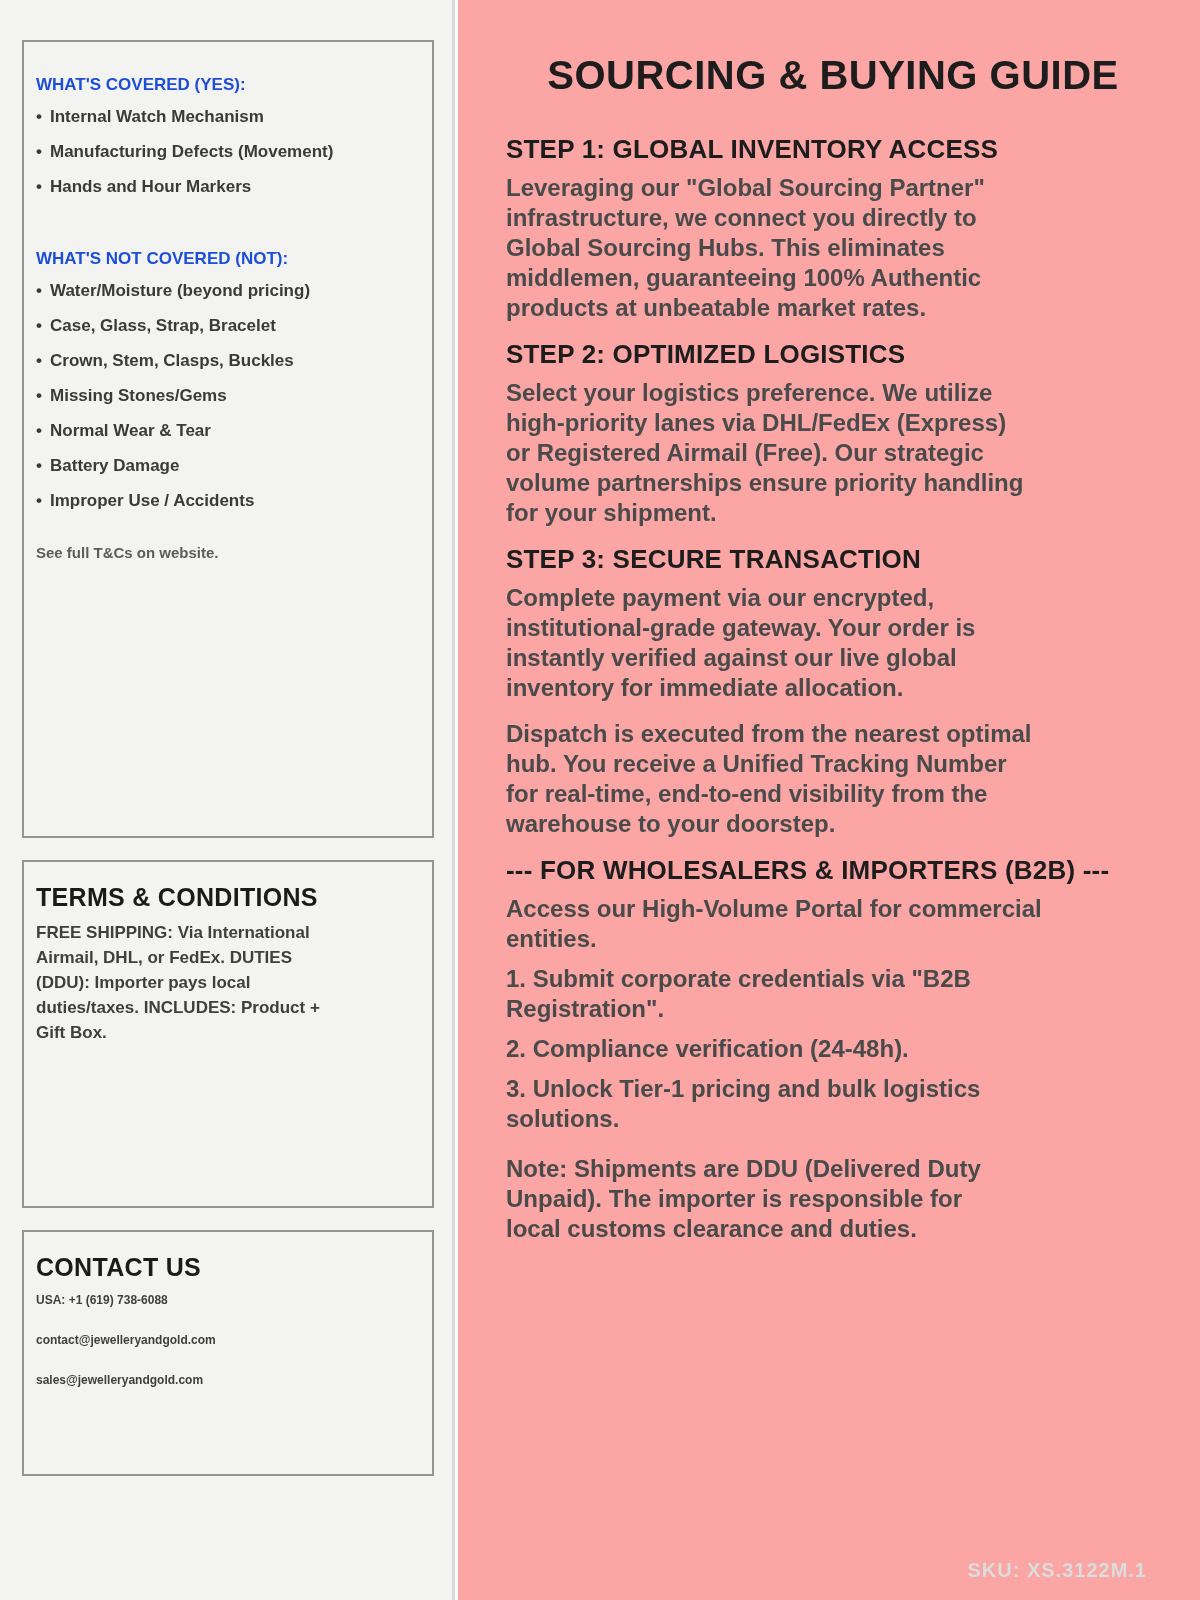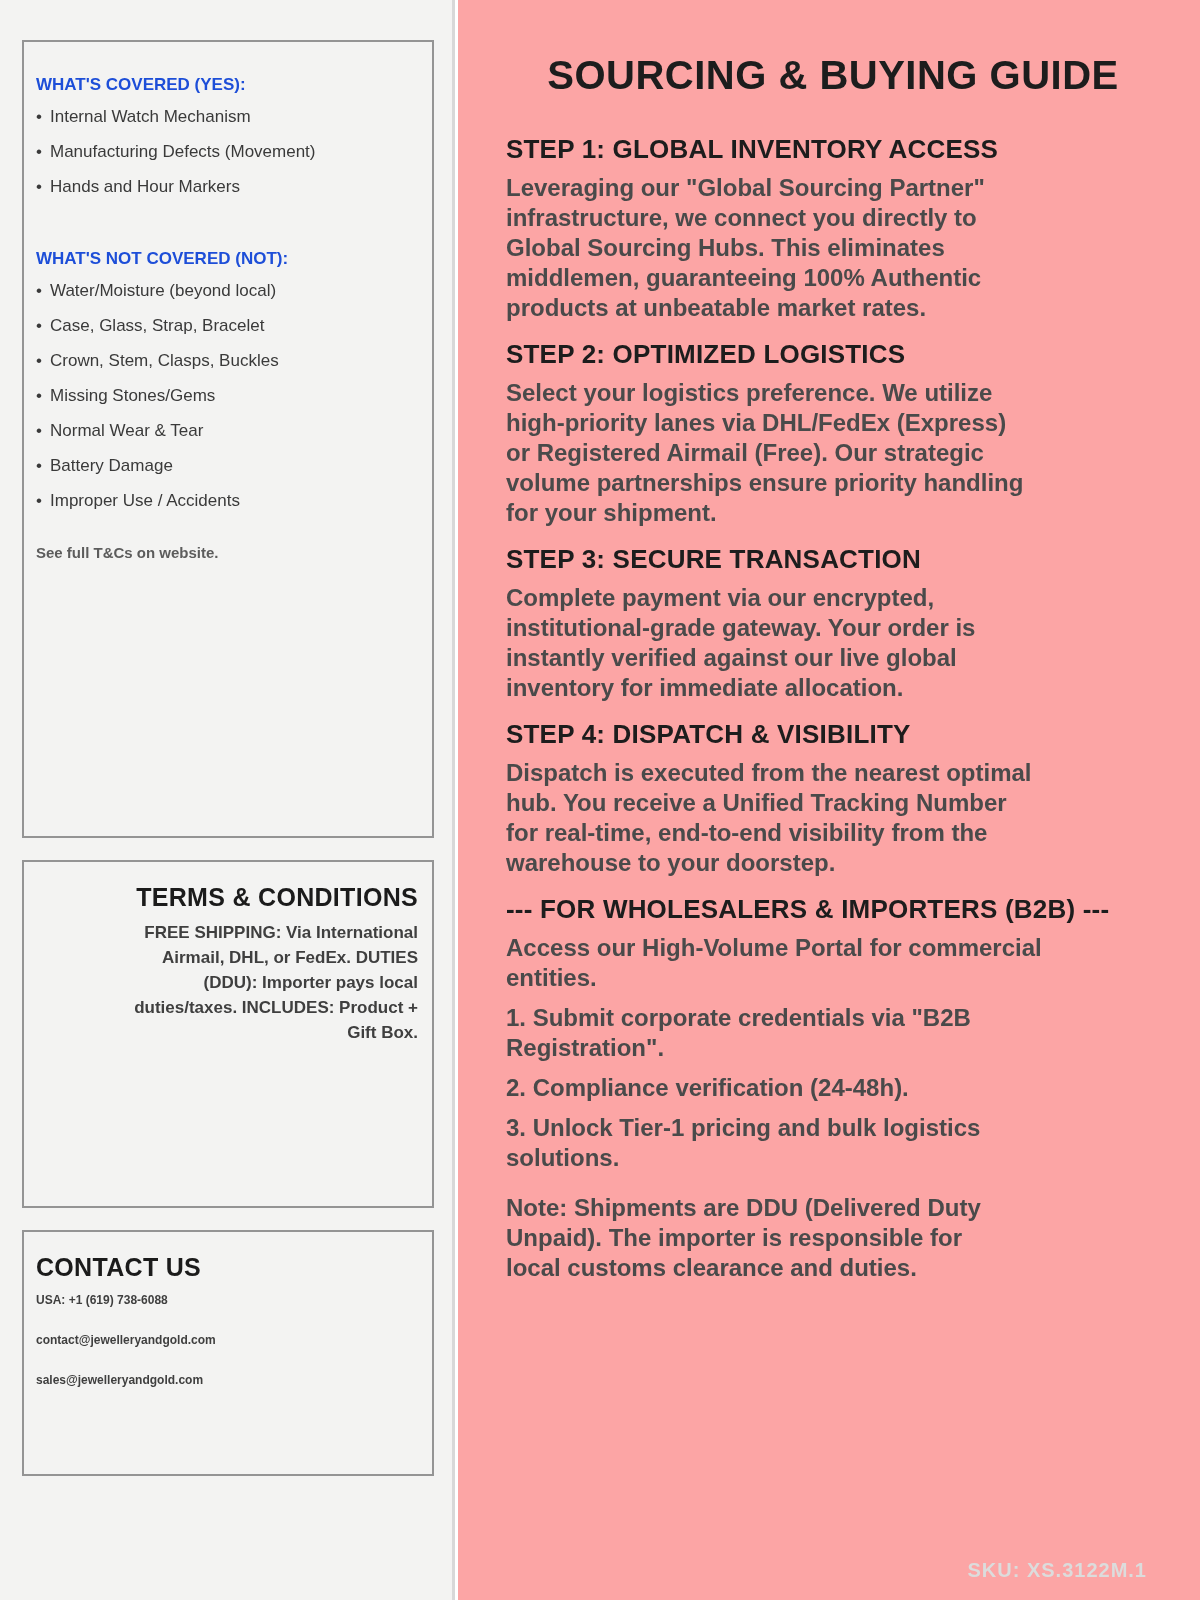--- a/index.html
+++ b/index.html
@@ -20,21 +20,21 @@
     background: #f3f3f2;
     border-right: 3px solid #d8d8d8;
     padding: 40px 18px 0 22px;
   }
   .side-box {
     border: 2px solid #949494;
     padding: 20px 14px 0 12px;
     margin-bottom: 22px;
   }
   .box-warranty { height: 798px; }
-  .box-terms    { height: 348px; text-align: right; }
+  .box-terms    { height: 348px; }
   .box-contact  { height: 246px; }
   .side-box h2 {
     font-size: 25px;
     line-height: 30px;
     font-weight: 700;
     color: #1b1b1b;
     letter-spacing: 0.3px;
   }
   .side-sub {
     font-size: 17px;
@@ -44,21 +44,21 @@
     margin-top: 12px;
   }
   .side-sub.second { margin-top: 50px; }
   .side-list {
     list-style: none;
     margin-top: 10px;
   }
   .side-list li {
     font-size: 17px;
     line-height: 22px;
-    font-weight: 400;
+    font-weight: 700;
     color: #3a3a3a;
     margin-bottom: 13px;
     padding-left: 14px;
     position: relative;
   }
   .side-list li::before {
     content: "•";
     position: absolute;
     left: 0;
     color: #3a3a3a;
@@ -154,21 +154,21 @@
 
     <section class="side-box box-warranty">
       <div class="side-sub">WHAT'S COVERED (YES):</div>
       <ul class="side-list">
         <li>Internal Watch Mechanism</li>
         <li>Manufacturing Defects (Movement)</li>
         <li>Hands and Hour Markers</li>
       </ul>
       <div class="side-sub second">WHAT'S NOT COVERED (NOT):</div>
       <ul class="side-list">
-        <li>Water/Moisture (beyond local)</li>
+        <li>Water/Moisture (beyond pricing)</li>
         <li>Case, Glass, Strap, Bracelet</li>
         <li>Crown, Stem, Clasps, Buckles</li>
         <li>Missing Stones/Gems</li>
         <li>Normal Wear &amp; Tear</li>
         <li>Battery Damage</li>
         <li>Improper Use / Accidents</li>
       </ul>
       <div class="side-note">See full T&amp;Cs on website.</div>
     </section>
 
@@ -214,21 +214,20 @@
 
     <section class="step">
       <h3>STEP 3: SECURE TRANSACTION</h3>
       <p>Complete payment via our encrypted,
 institutional-grade gateway. Your order is
 instantly verified against our live global
 inventory for immediate allocation.</p>
     </section>
 
     <section class="step">
-      <h3>STEP 4: DISPATCH &amp; VISIBILITY</h3>
       <p>Dispatch is executed from the nearest optimal
 hub. You receive a Unified Tracking Number
 for real-time, end-to-end visibility from the
 warehouse to your doorstep.</p>
     </section>
 
     <section class="step">
       <h3>--- FOR WHOLESALERS &amp; IMPORTERS (B2B) ---</h3>
       <div class="b2b-intro">Access our High-Volume Portal for commercial
 entities.</div>

